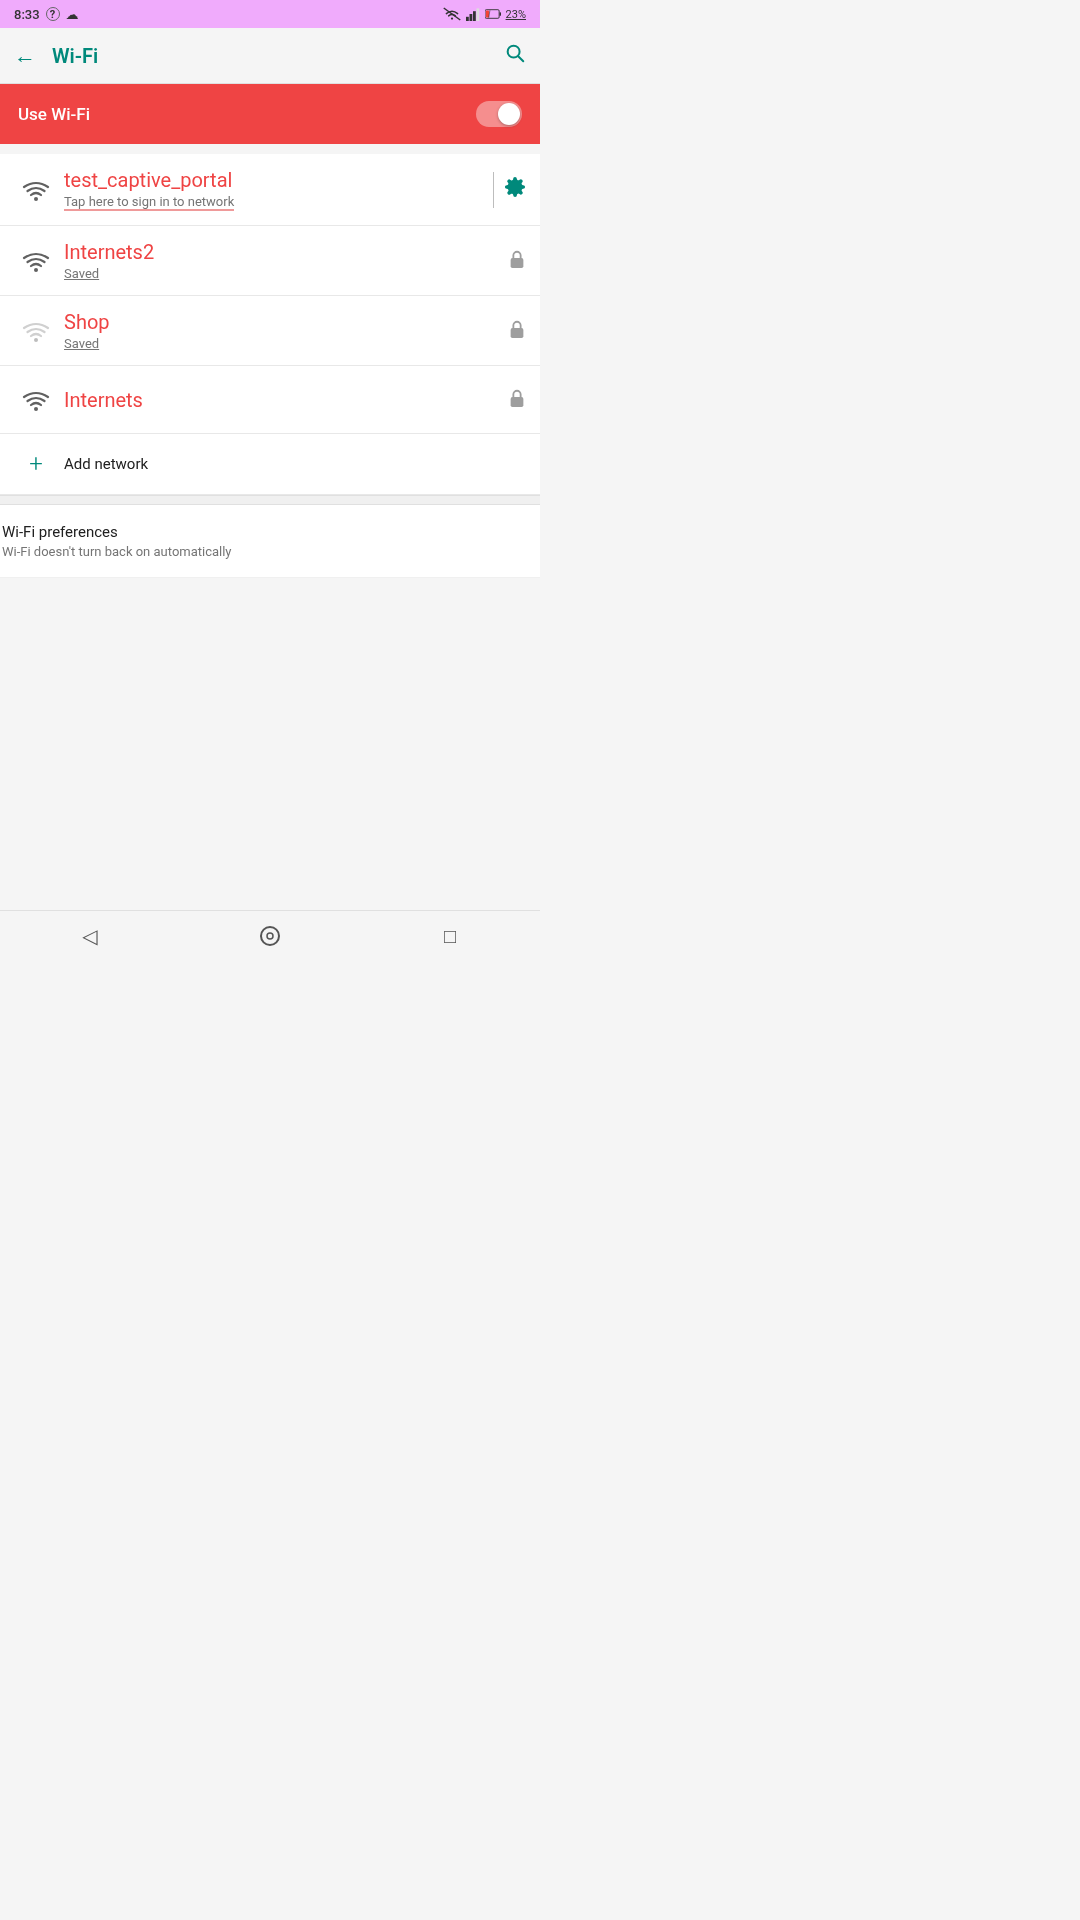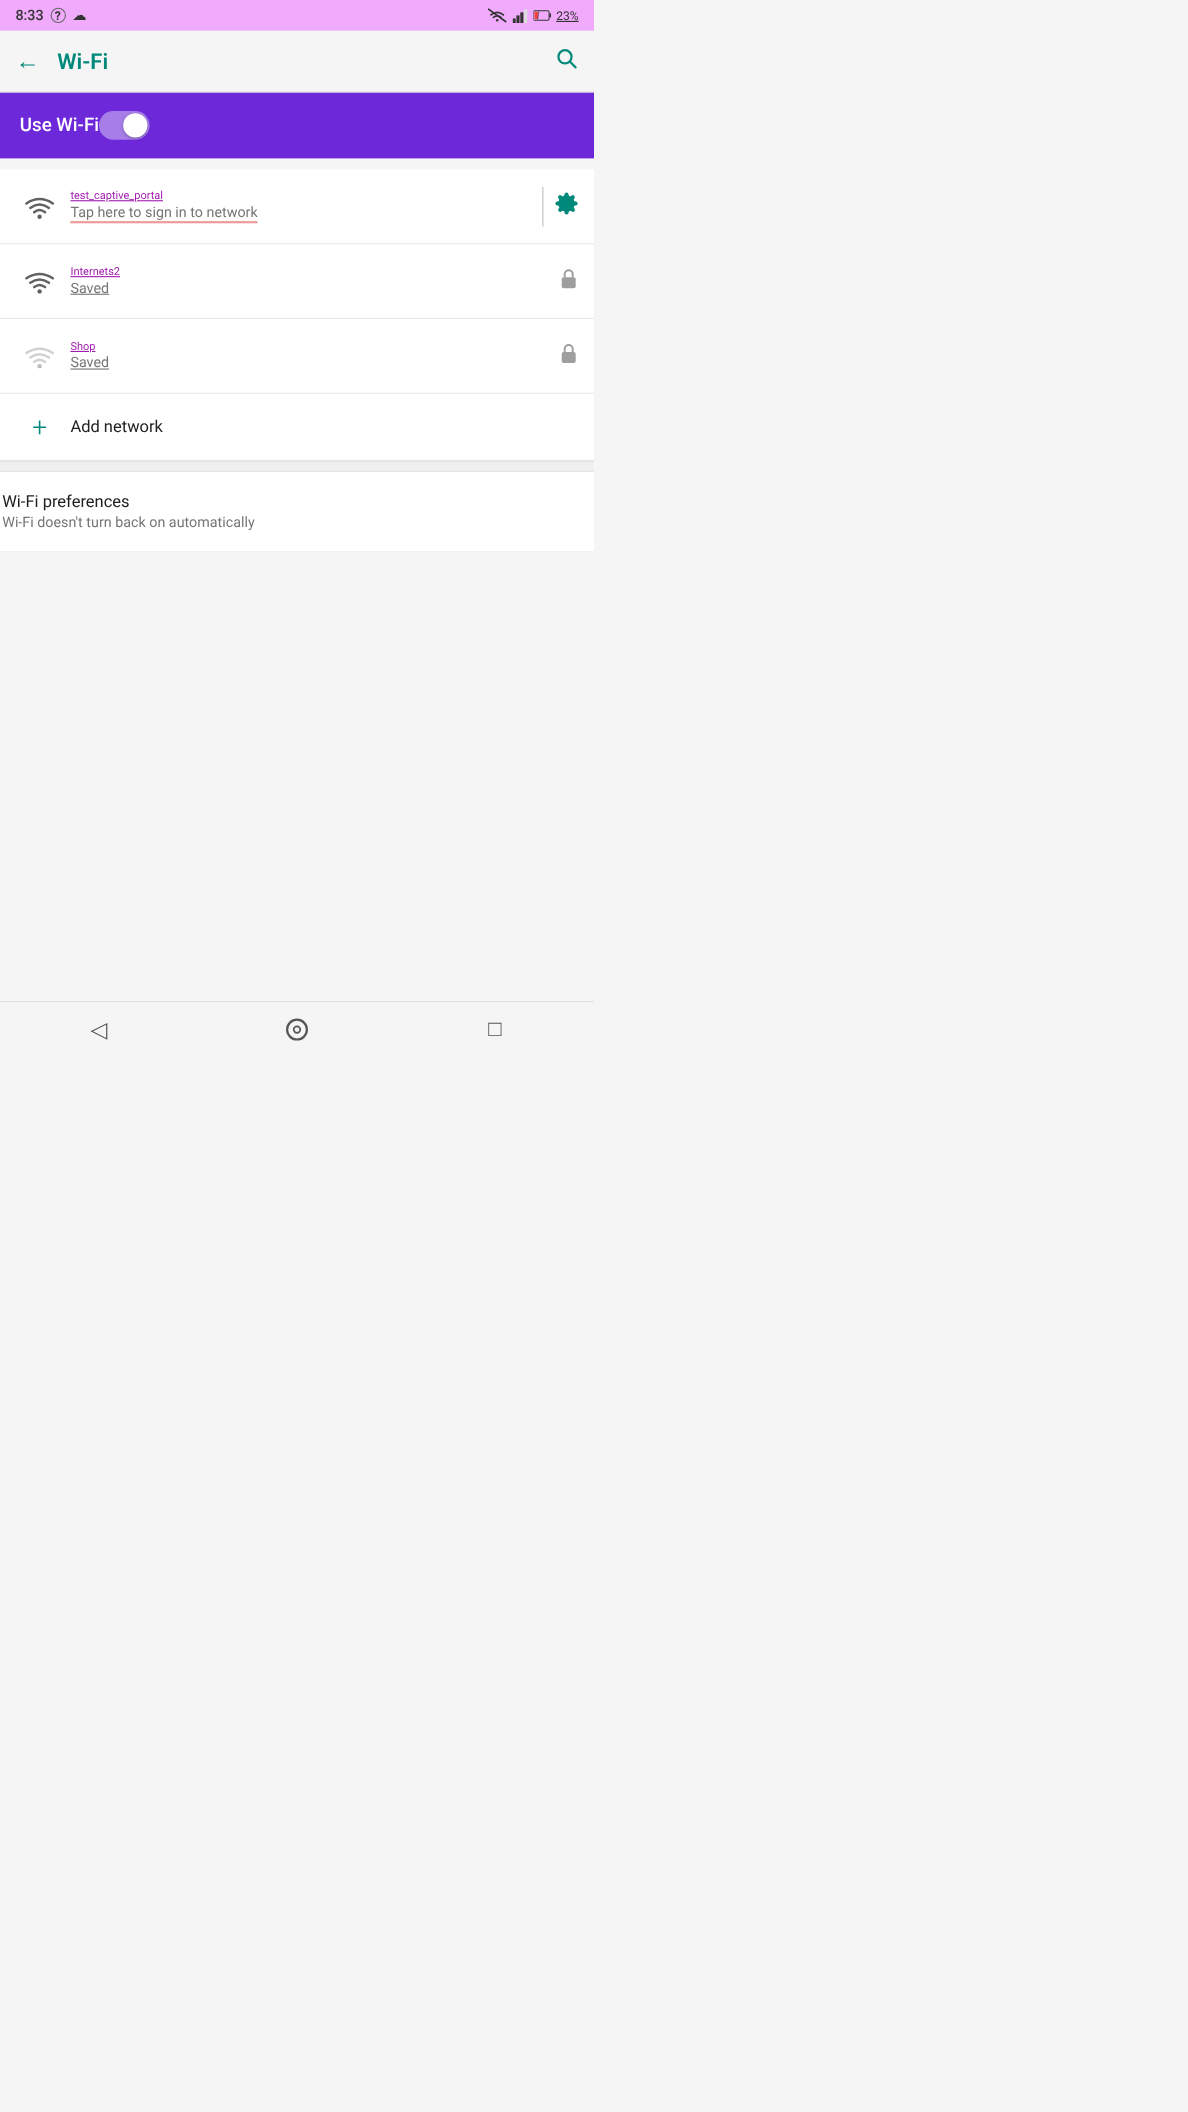--- a/index.html
+++ b/index.html
@@ -63,24 +63,24 @@
       color: #00897b;
     }
     .app-bar-search {
       color: #00897b;
       font-size: 20px;
       cursor: pointer;
     }
 
     
     .wifi-banner {
-      background: #6d28d9;
-      display: flex;
-      align-items: center;
-      justify-content: flex-start;
+      background: #ef4444;
+      display: flex;
+      align-items: center;
+      justify-content: space-between;
       padding: 26px 18px;
       height: 60px;
     }
     .wifi-banner-label {
       color: #fff;
       font-size: 17px;
       font-weight: 500;
     }
     .toggle {
       width: 46px;
@@ -124,24 +124,23 @@
       align-items: center;
       justify-content: center;
       flex-shrink: 0;
     }
 
     .network-info {
       flex: 1;
       margin-left: 6px;
     }
     .network-name {
-      font-size: 10px;
-      color: #a21caf;
+      font-size: 20px;
+      color: #ef4444;
       font-weight: 400;
-      text-decoration: underline;
     }
     .network-status {
       font-size: 13px;
       color: #757575;
       margin-top: 2px;
       text-decoration: underline;
     }
 
     .network-right {
       display: flex;
@@ -370,20 +369,41 @@
       <div class="network-right">
         <span class="lock-icon">
           <svg width="18" height="20" viewBox="0 0 18 22" fill="#9e9e9e">
             <rect x="2" y="10" width="14" height="11" rx="2"></rect>
             <path d="M5 10V7a4 4 0 0 1 8 0v3" stroke="#9e9e9e" stroke-width="2" fill="none"></path>
           </svg>
         </span>
       </div>
     </div>
 
+    <div class="network-item">
+      <div class="wifi-icon-wrap">
+        <svg width="28" height="22" viewBox="0 0 28 22" fill="none">
+          <path d="M2 8 Q14 0 26 8" stroke="#616161" stroke-width="2.2" fill="none" stroke-linecap="round"></path>
+          <path d="M5.5 12 Q14 6 22.5 12" stroke="#616161" stroke-width="2.2" fill="none" stroke-linecap="round"></path>
+          <path d="M9 16 Q14 12 19 16" stroke="#616161" stroke-width="2.2" fill="none" stroke-linecap="round"></path>
+          <circle cx="14" cy="20" r="2" fill="#616161"></circle>
+        </svg>
+      </div>
+      <div class="network-info">
+        <div class="network-name">Internets</div>
+      </div>
+      <div class="network-right">
+        <span class="lock-icon">
+          <svg width="18" height="20" viewBox="0 0 18 22" fill="#9e9e9e">
+            <rect x="2" y="10" width="14" height="11" rx="2"></rect>
+            <path d="M5 10V7a4 4 0 0 1 8 0v3" stroke="#9e9e9e" stroke-width="2" fill="none"></path>
+          </svg>
+        </span>
+      </div>
+    </div>
 
 
     <div class="add-network-item" style="border-bottom: 1px solid #e8e8e8;">
       <div class="add-icon-wrap">
         <span class="plus-icon">+</span>
       </div>
       <span class="add-label">Add network</span>
     </div>
 
   </div>

